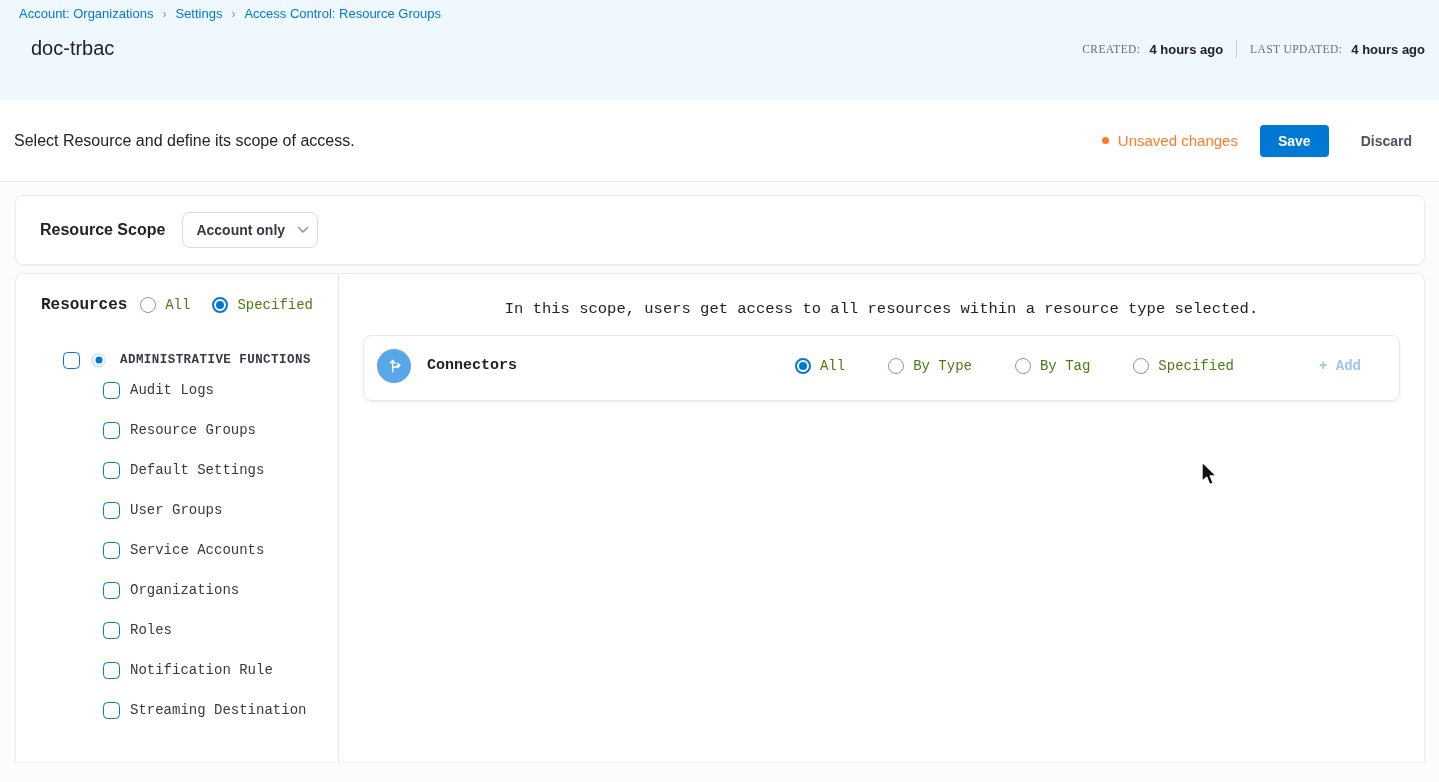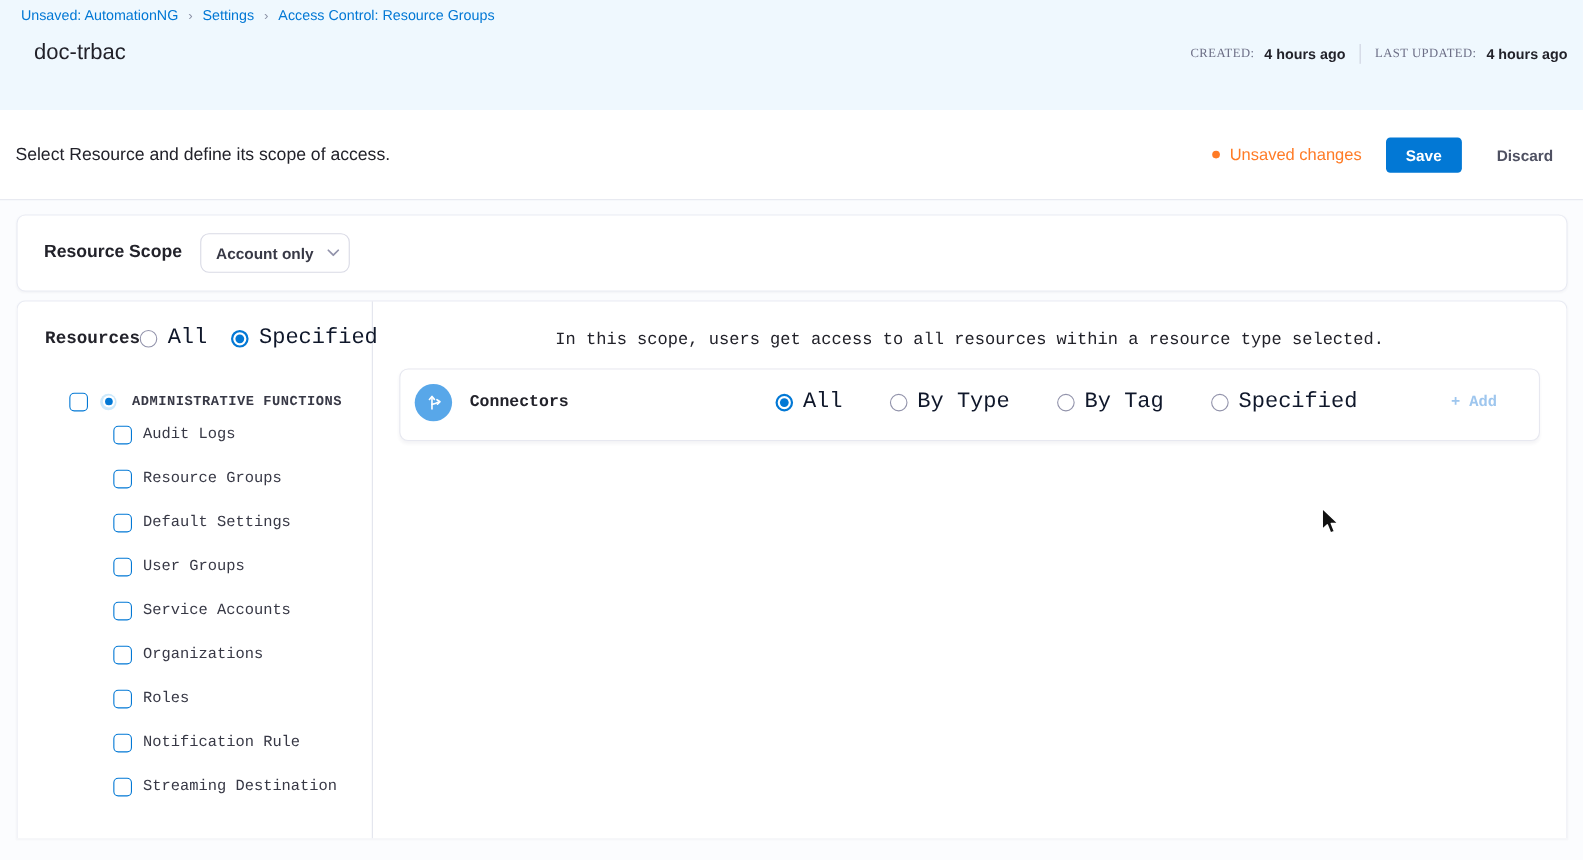--- a/index.html
+++ b/index.html
@@ -53,21 +53,21 @@
   .sidebar { width:323px; flex:0 0 323px; border-right:1px solid #E2E4ED; padding-top:22px; }
   .sidebar-head { display:flex; align-items:center; justify-content:space-between; padding:0 25px 0 25px; }
   .sidebar-title { font-size:16px; font-weight:700; color:#22222A; }
   .radio-group { display:flex; align-items:center; gap:22px; }
   .radio-opt { display:flex; align-items:center; gap:9px; cursor:pointer; }
   .radio { width:16px; height:16px; border-radius:50%; border:1.6px solid #9293AB; background:#fff;
            position:relative; flex:0 0 auto; }
   .radio.sel { border:2px solid #0278D5; }
   .radio.sel::after { content:""; position:absolute; left:50%; top:50%; width:8px; height:8px;
                       border-radius:50%; background:#0278D5; transform:translate(-50%,-50%); }
-  .radio-label { font-size:20px; color:#0f172a; }
+  .radio-label { font-size:14px; color:#4d7c0f; }
 
   .tree { margin-top:36px; }
   .tree-group { display:flex; align-items:center; gap:8px; padding-left:47px; height:20px; }
   .cb { width:17px; height:17px; border:1.7px solid #0278D5; border-radius:4.5px; background:#fff;
         flex:0 0 auto; cursor:pointer; }
   .group-badge { width:15px; height:15px; border-radius:50%; background:#CDE9FB; position:relative;
                  margin-left:3px; flex:0 0 auto; }
   .group-badge::after { content:""; position:absolute; left:50%; top:50%; width:7px; height:7px;
                         border-radius:50%; background:#0278D5; box-shadow:0 0 0 2px #fff;
                         transform:translate(-50%,-50%); }
@@ -90,21 +90,21 @@
   
   .mouse-cursor { position:absolute; left:1200px; top:461px; pointer-events:none; z-index:99; }
 </style>
 </head>
 <body>
 
 <div class="screen">
 
   <div class="top-header">
     <div class="breadcrumb">
-      <a>Unsaved: AutomationNG</a>
+      <a>Account: Organizations</a>
       <span class="crumb-sep">›</span>
       <a>Settings</a>
       <span class="crumb-sep">›</span>
       <a>Access Control: Resource Groups</a>
     </div>
     <div class="title-row">
       <div class="page-title">doc-trbac</div>
       <div class="meta">
         <span class="meta-label">CREATED:</span>
         <span class="meta-value">4 hours ago</span>

